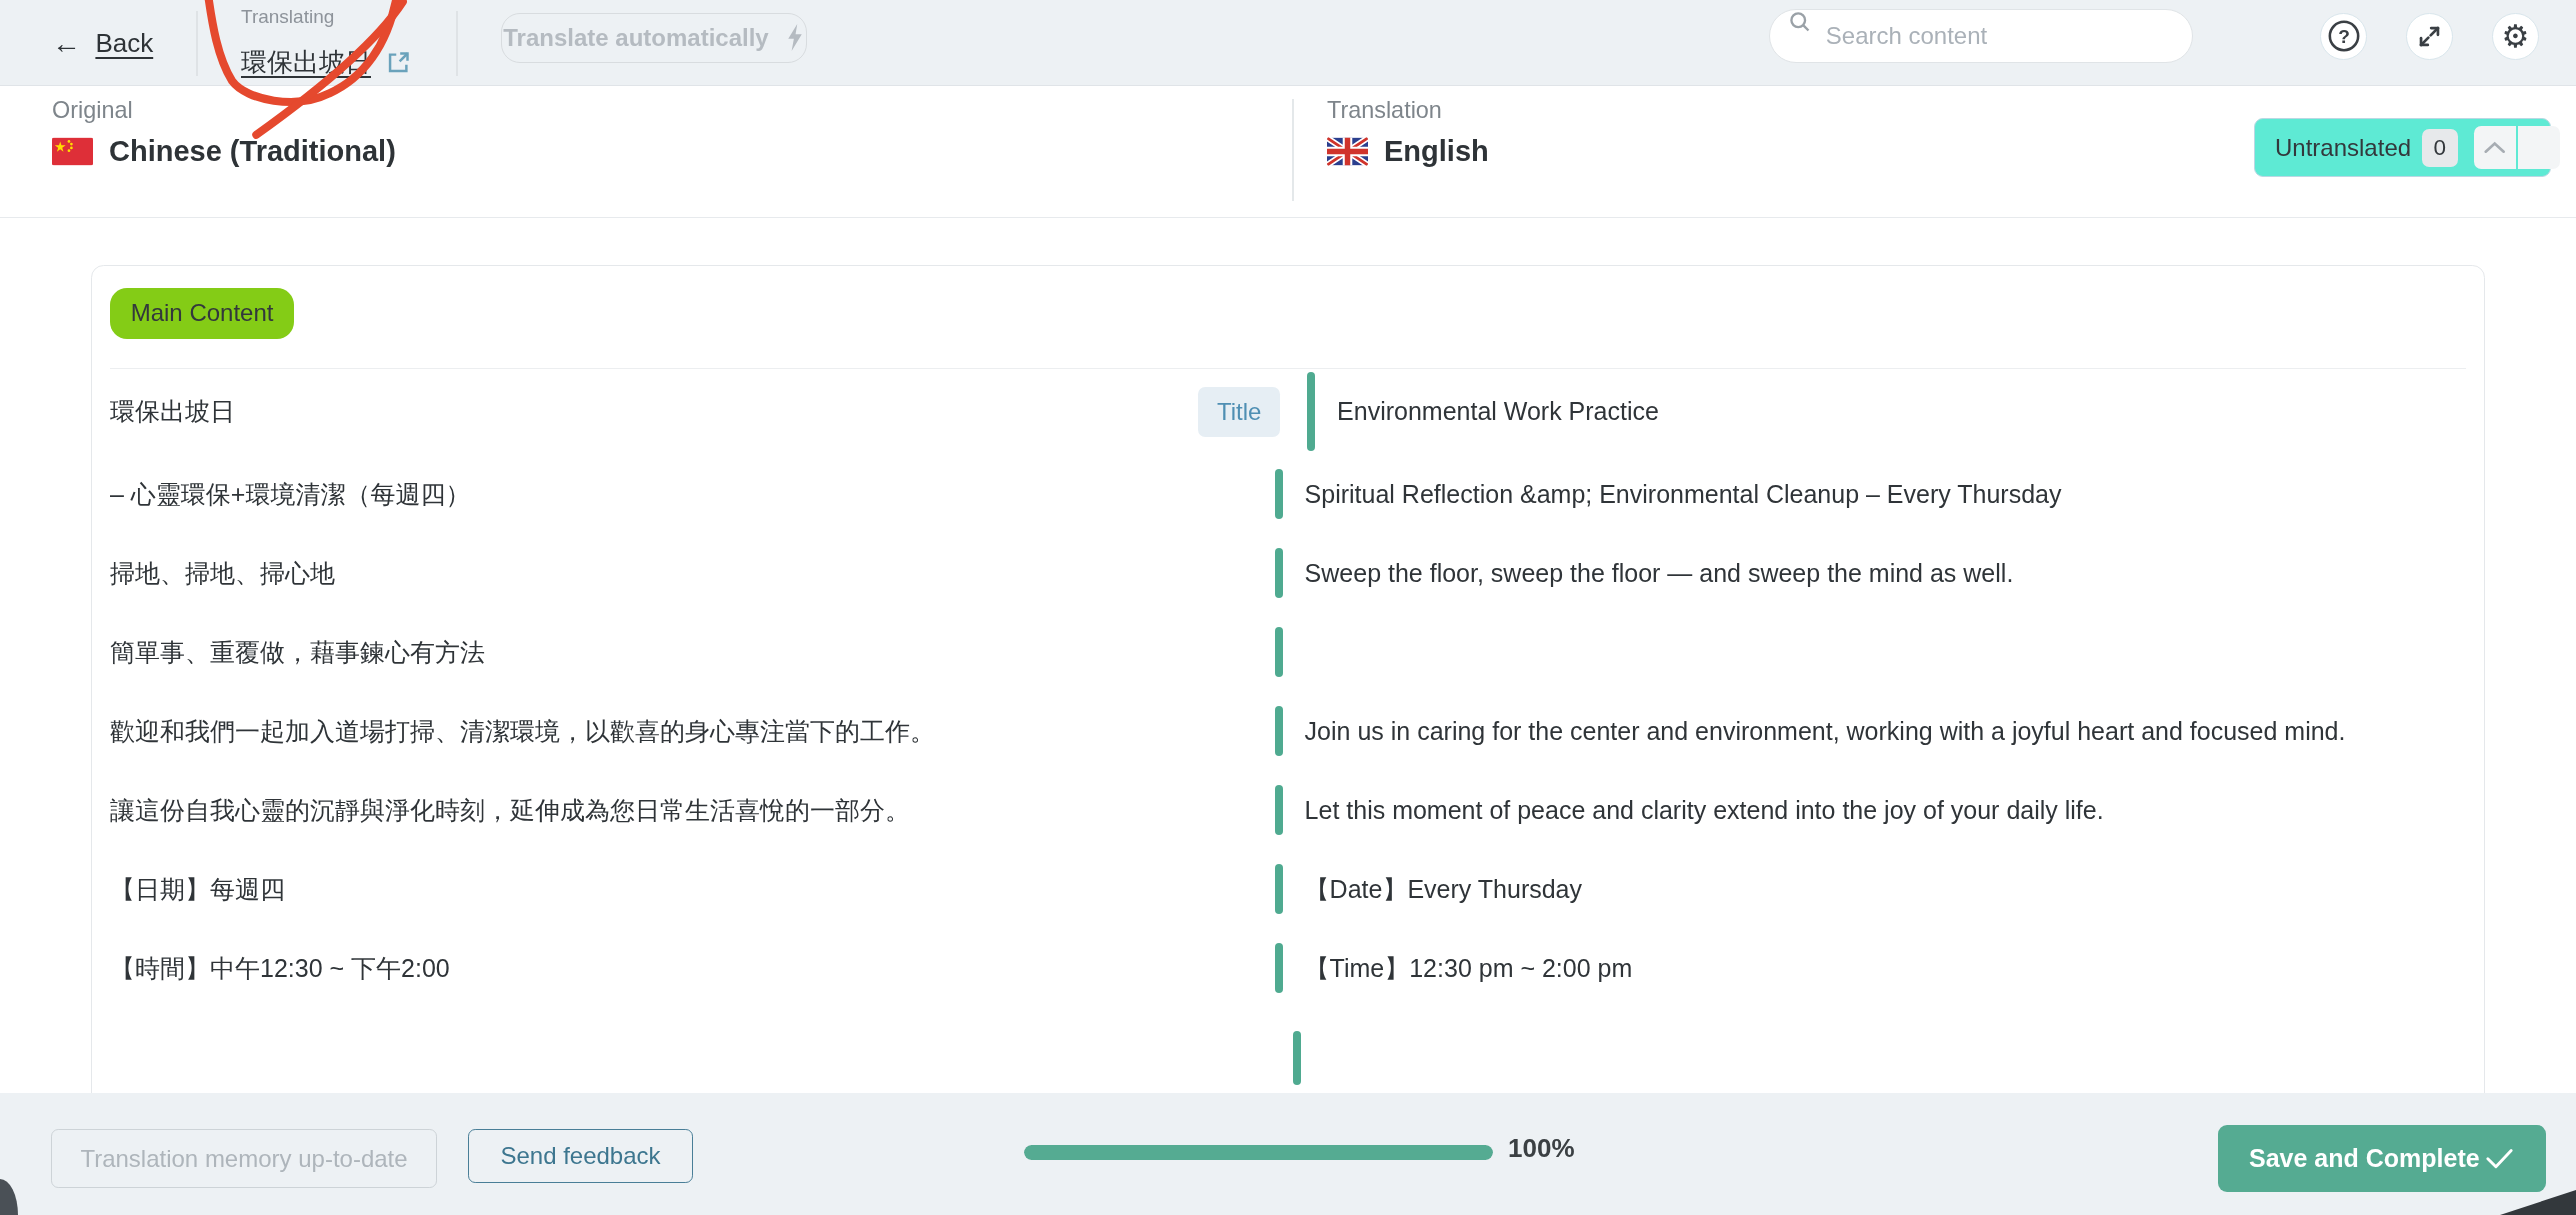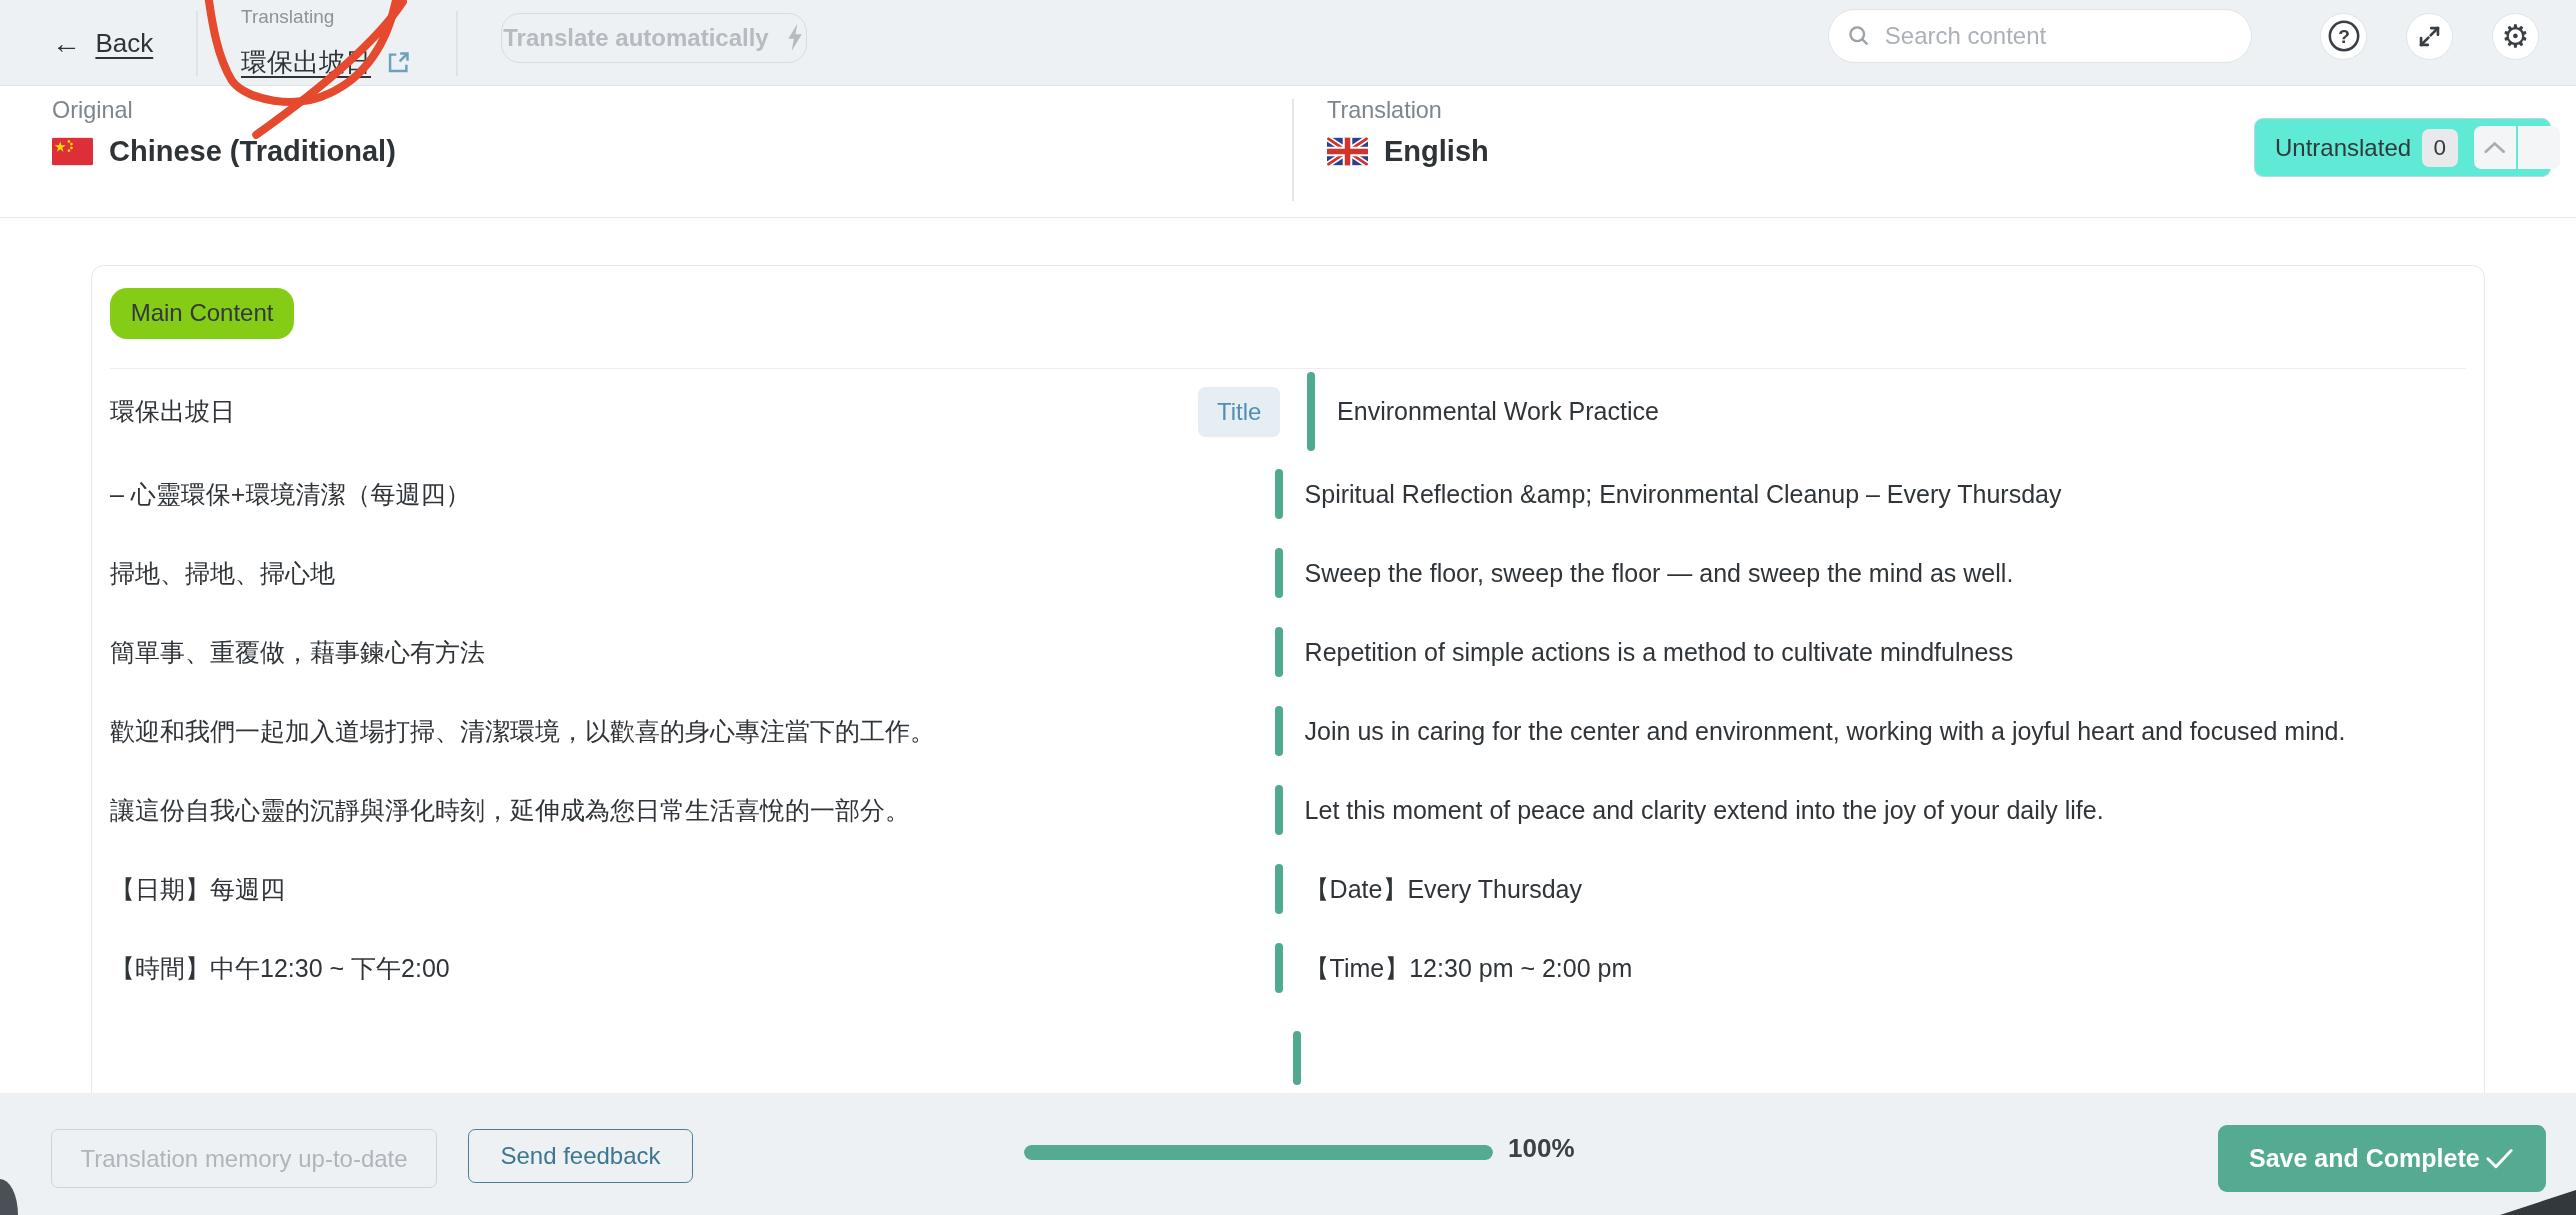--- a/index.html
+++ b/index.html
@@ -15,23 +15,23 @@
   .back-label { font-size:26px; color:#2e3337; text-decoration:underline; text-underline-offset:4.5px; }
   .vdiv { position:absolute; top:10.8px; width:1.8px; height:65px; background:#dfe3e6; }
   .doc-block { position:absolute; left:241px; top:6.3px; }
   .doc-translating { font-size:19px; color:#8d939a; margin-bottom:17px; }
   .doc-title-row { display:flex; align-items:center; gap:14.4px; }
   .doc-title { font-size:26px; color:#2e3337; text-decoration:underline; text-underline-offset:5.4px; }
   .auto-btn { position:absolute; left:501px; top:12.6px; width:306px; height:50px;
     border:1.8px solid #d8dcdf; border-radius:19px; background:transparent;
     display:flex; align-items:center; justify-content:center; gap:16px; }
   .auto-btn span { font-size:24px; color:#b5bbc1; font-weight:600; }
-  .search { position:absolute; left:1828px; top:9px; width:424px; height:54px;
+  .search { position:absolute; left:1769px; top:9px; width:424px; height:54px;
     background:#fff; border:1.8px solid #e0e4e7; border-radius:29px;
-    display:flex; align-items:center; padding:0 18px; gap:14.4px; }
+    display:flex; padding:0 18px; gap:14.4px; }
   .search input { border:none; outline:none; background:transparent; font-size:24px;
     color:#3a3f44; width:324px; font-family:inherit; }
   .search input::placeholder { color:#aab1b8; }
   .iconbtn { position:absolute; top:12.6px; width:47px; height:47px; border-radius:50%;
     background:#fff; border:1.8px solid #d9e6ec; display:flex; align-items:center;
     justify-content:center; cursor:pointer; }
   .gear-glyph { font-size:31px; color:#3a3f44; line-height:1; }
 
   
   .langbar { position:absolute; left:0; top:86px; width:2576px; height:132px;
@@ -241,21 +241,20 @@
       <span class="bar"></span>
       <span class="tgt-text">Sweep the floor, sweep the floor — and sweep the mind as well.</span>
     </div>
   </div>
 
   <div class="row">
     <div class="src">簡單事、重覆做，藉事鍊心有方法</div>
     <div class="badge-slot"></div>
     <div class="tgt">
       <span class="bar"></span>
-      <span class="tgt-text">Repetition of simple actions is a method to cultivate mindfulness</span>
     </div>
   </div>
 
   <div class="row">
     <div class="src">歡迎和我們一起加入道場打掃、清潔環境，以歡喜的身心專注當下的工作。</div>
     <div class="badge-slot"></div>
     <div class="tgt">
       <span class="bar"></span>
       <span class="tgt-text">Join us in caring for the center and environment, working with a joyful heart and focused mind.</span>
     </div>

